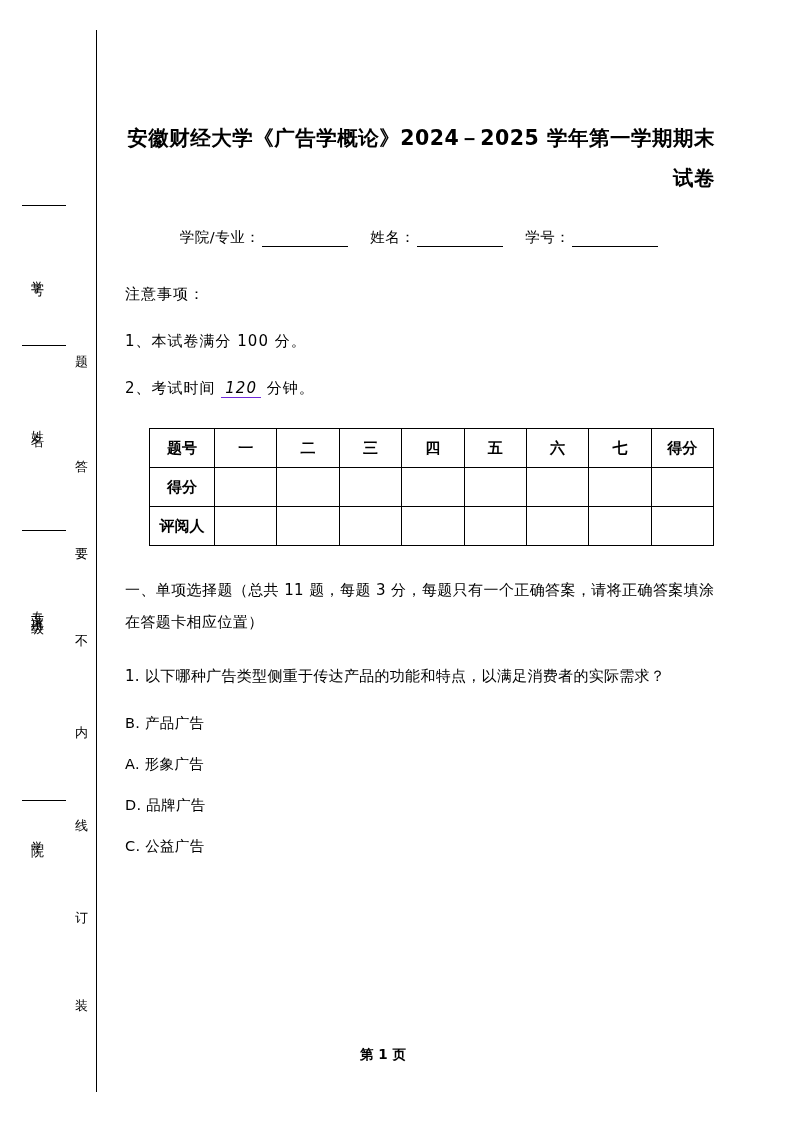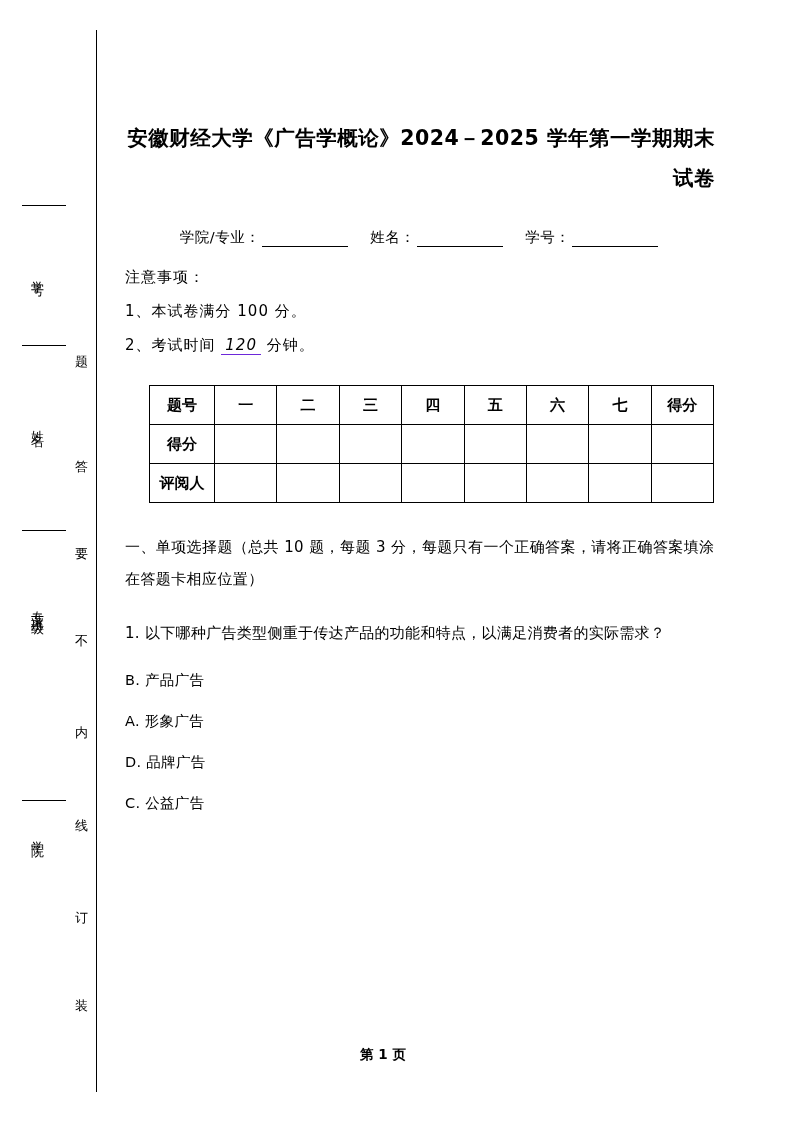--- a/index.html
+++ b/index.html
@@ -96,26 +96,26 @@
     border-bottom: 1px solid #000;
     width: 86px;
     vertical-align: bottom;
     height: 15px;
     margin: 0 2px;
   }
   .info-line .gap { display: inline-block; width: 20px; }
 
   .notice {
     font-size: 15px;
-    margin-top: 21px;
+    margin-top: 38px;
     letter-spacing: 1px;
   }
   .note-item {
     font-size: 15px;
-    margin-top: 15px;
+    margin-top: 28px;
     letter-spacing: 1px;
   }
   .u-num {
     border-bottom: 1px solid #6d28d9;
     padding: 0 4px;
     font-style: italic;
   }
 
   
   table.score {
@@ -240,21 +240,21 @@
         <td></td>
         <td></td>
         <td></td>
         <td></td>
         <td></td>
         <td></td>
       </tr>
     </tbody>
       </table>
 
-    <div class="section-head">一、单项选择题（总共 10 题，每题 3 分，每题只有一个正确答案，请将正确答案填涂在答题卡相应位置）</div>
+    <div class="section-head">一、单项选择题（总共 11 题，每题 3 分，每题只有一个正确答案，请将正确答案填涂在答题卡相应位置）</div>
 
     <div class="question">1. 以下哪种广告类型侧重于传达产品的功能和特点，以满足消费者的实际需求？</div>
 
     <div class="option">B. 产品广告</div>
     <div class="option">A. 形象广告</div>
     <div class="option">D. 品牌广告</div>
     <div class="option">C. 公益广告</div>
 
   </div>
 

